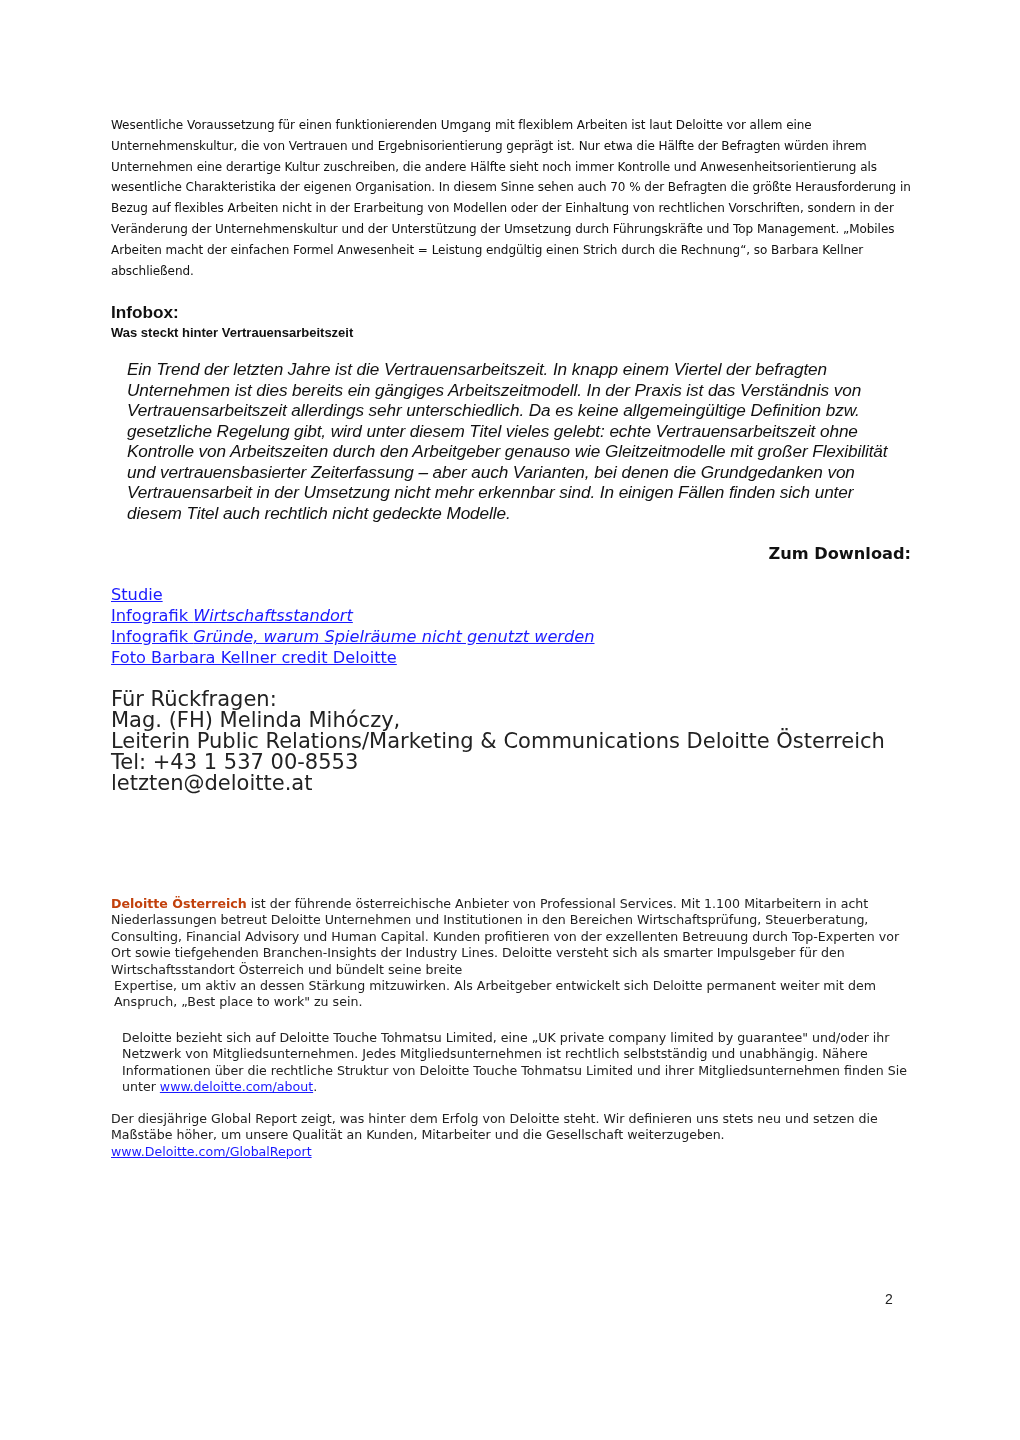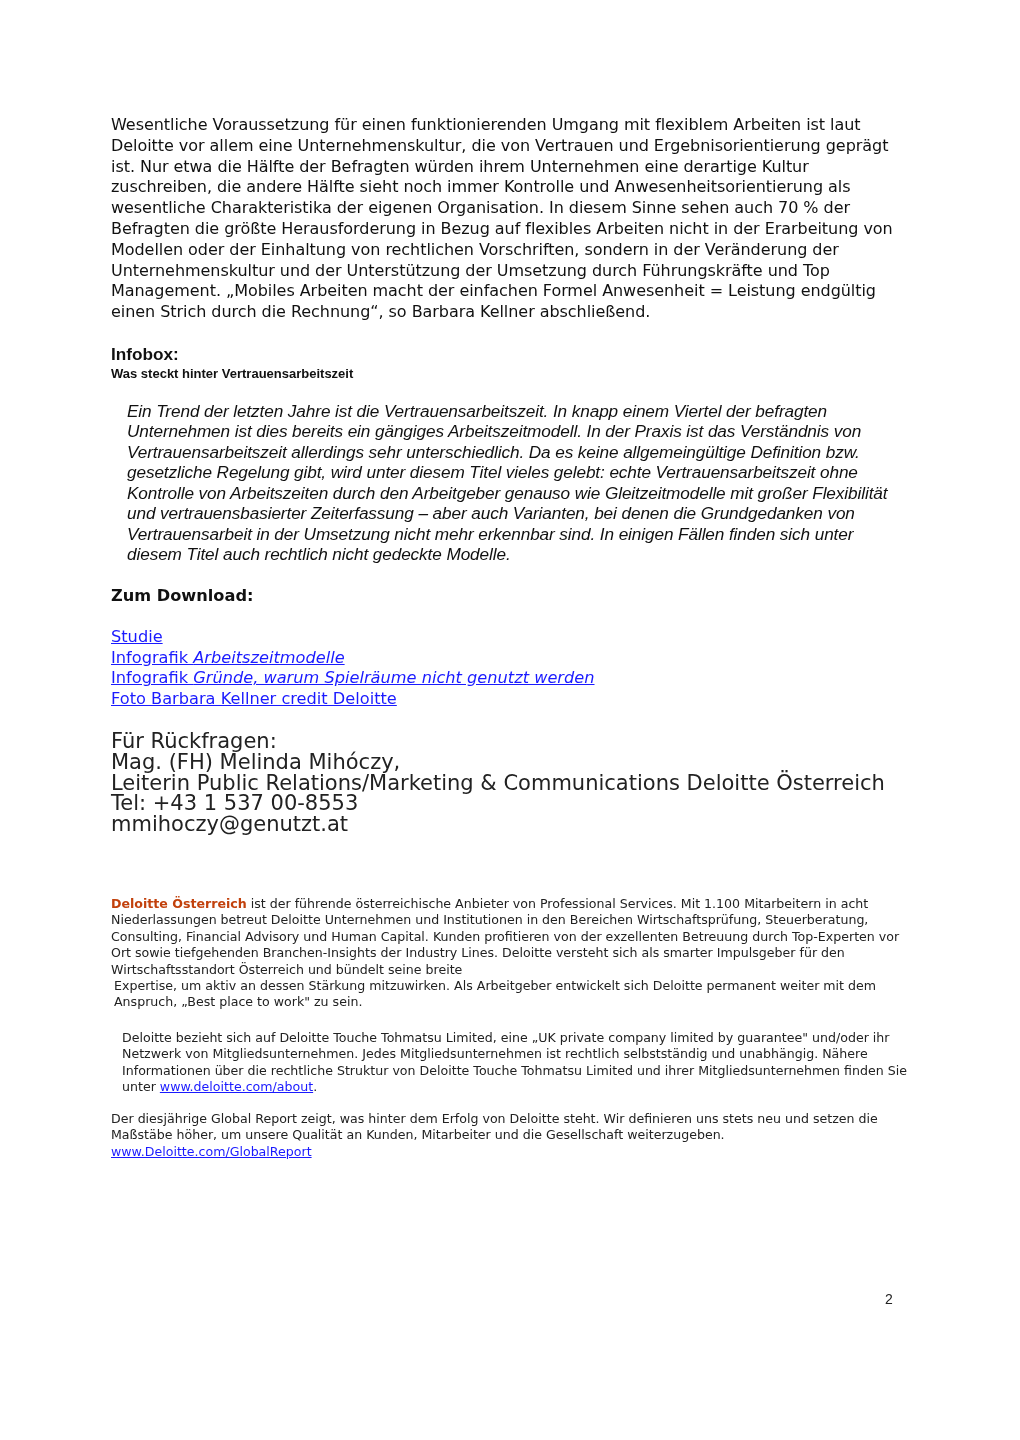--- a/index.html
+++ b/index.html
@@ -1,25 +1,25 @@
 <!DOCTYPE html>
 <html><head>
 <meta charset="utf-8">
 <style>
   html, body { margin: 0; padding: 0; background: #ffffff; }
   body { width: 1020px; height: 1440px; position: relative; overflow: hidden; color: #111; }
   .page { position: absolute; left: 111px; top: 115px; width: 800px; }
   .verdana { font-family: "DejaVu Sans", sans-serif; }
   .sec1-title { font-weight: bold; font-size: 16.2px; line-height: 20.8px; letter-spacing: 0.15px; }
-  .sec1-body { font-size: 16px; line-height: 20.8px; margin: 0; letter-spacing: -0.05px; }
+  .sec1-body { font-size: 12px; line-height: 20.8px; margin: 0; letter-spacing: -0.05px; }
   .infobox { margin-top: 21px; font-family: "Liberation Sans", sans-serif; }
   .infobox-label { font-weight: bold; font-size: 17.2px; line-height: 20.5px; }
   .infobox-title { font-weight: bold; font-size: 13px; line-height: 20.5px; }
   .infobox-body { font-style: italic; font-size: 17.2px; line-height: 20.5px; margin: 16px; letter-spacing: -0.1px; }
-  .download-title { margin-top: 21px; font-weight: bold; font-size: 16.2px; line-height: 20.8px; }
+  .download-title { margin-top: 21px; font-weight: bold; font-size: 16.2px; line-height: 20.8px; text-align: right; }
   .links { margin-top: 20px; font-size: 16.2px; line-height: 20.8px; }
   .links a { color: #1a1aff; text-decoration: underline; display: block; width: max-content; }
   .contact { margin-top: 21px; font-size: 21px; line-height: 20.8px; color: #222; }
   .boiler { font-size: 12.6px; line-height: 16.4px; color: #222; margin: 0; }
   .boiler b { color: #c2410c; }
   .boiler a { color: #1a1aff; text-decoration: underline; }
   .b1 { position: absolute; top: 896px; left: 111px; width: 800px; }
   .b2 { position: absolute; top: 1030px; left: 111px; width: 800px; margin-left: 11px; }
   .b3 { position: absolute; top: 1111px; left: 111px; width: 800px; }
   .indent { padding-left: 3px; }
@@ -33,31 +33,31 @@
 
   <div class="infobox">
     <div class="infobox-label">Infobox:</div>
     <div class="infobox-title">Was steckt hinter Vertrauensarbeitszeit</div>
     <p class="infobox-body">Ein Trend der letzten Jahre ist die Vertrauensarbeitszeit. In knapp einem Viertel der befragten Unternehmen ist dies bereits ein gängiges Arbeitszeitmodell. In der Praxis ist das Verständnis von Vertrauensarbeitszeit allerdings sehr unterschiedlich. Da es keine allgemeingültige Definition bzw. gesetzliche Regelung gibt, wird unter diesem Titel vieles gelebt: echte Vertrauensarbeitszeit ohne Kontrolle von Arbeitszeiten durch den Arbeitgeber genauso wie Gleitzeitmodelle mit großer Flexibilität und vertrauensbasierter Zeiterfassung – aber auch Varianten, bei denen die Grundgedanken von Vertrauensarbeit in der Umsetzung nicht mehr erkennbar sind. In einigen Fällen finden sich unter diesem Titel auch rechtlich nicht gedeckte Modelle.</p>
   </div>
 
   <div class="verdana download-title">Zum Download:</div>
   <div class="verdana links">
     <a><span>Studie</span></a>
-    <a><span>Infografik </span><i>Arbeitszeitmodelle</i></a>
+    <a><span>Infografik </span><i>Wirtschaftsstandort</i></a>
     <a><span>Infografik </span><i>Gründe, warum Spielräume nicht genutzt werden</i></a>
     <a><span>Foto Barbara Kellner credit Deloitte</span></a>
   </div>
 
   <div class="verdana contact">
     <div>Für Rückfragen:</div>
     <div>Mag. (FH) Melinda Mihóczy,</div>
     <div>Leiterin Public Relations/Marketing &amp; Communications Deloitte Österreich</div>
     <div>Tel: +43 1 537 00-8553</div>
-    <div>mmihoczy@genutzt.at</div>
+    <div>letzten@deloitte.at</div>
   </div>
 </div>
 
 <div class="verdana b1">
   <p class="boiler"><b>Deloitte Österreich</b><span> ist der führende österreichische Anbieter von Professional Services. Mit 1.100 Mitarbeitern in acht Niederlassungen betreut Deloitte Unternehmen und Institutionen in den Bereichen Wirtschaftsprüfung, Steuerberatung, Consulting, Financial Advisory und Human Capital. Kunden profitieren von der exzellenten Betreuung durch Top-Experten vor Ort sowie tiefgehenden Branchen-Insights der Industry Lines. Deloitte versteht sich als smarter Impulsgeber für den Wirtschaftsstandort Österreich und bündelt seine breite</span></p>
   <p class="boiler indent">Expertise, um aktiv an dessen Stärkung mitzuwirken. Als Arbeitgeber entwickelt sich Deloitte permanent weiter mit dem Anspruch, „Best place to work" zu sein.</p>
 </div>
 
 <div class="verdana b2">
   <p class="boiler"><span>Deloitte bezieht sich auf Deloitte Touche Tohmatsu Limited, eine „UK private company limited by guarantee" und/oder ihr Netzwerk von Mitgliedsunternehmen. Jedes Mitgliedsunternehmen ist rechtlich selbstständig und unabhängig. Nähere Informationen über die rechtliche Struktur von Deloitte Touche Tohmatsu Limited und ihrer Mitgliedsunternehmen finden Sie unter </span><a>www.deloitte.com/about</a><span>.</span></p>

